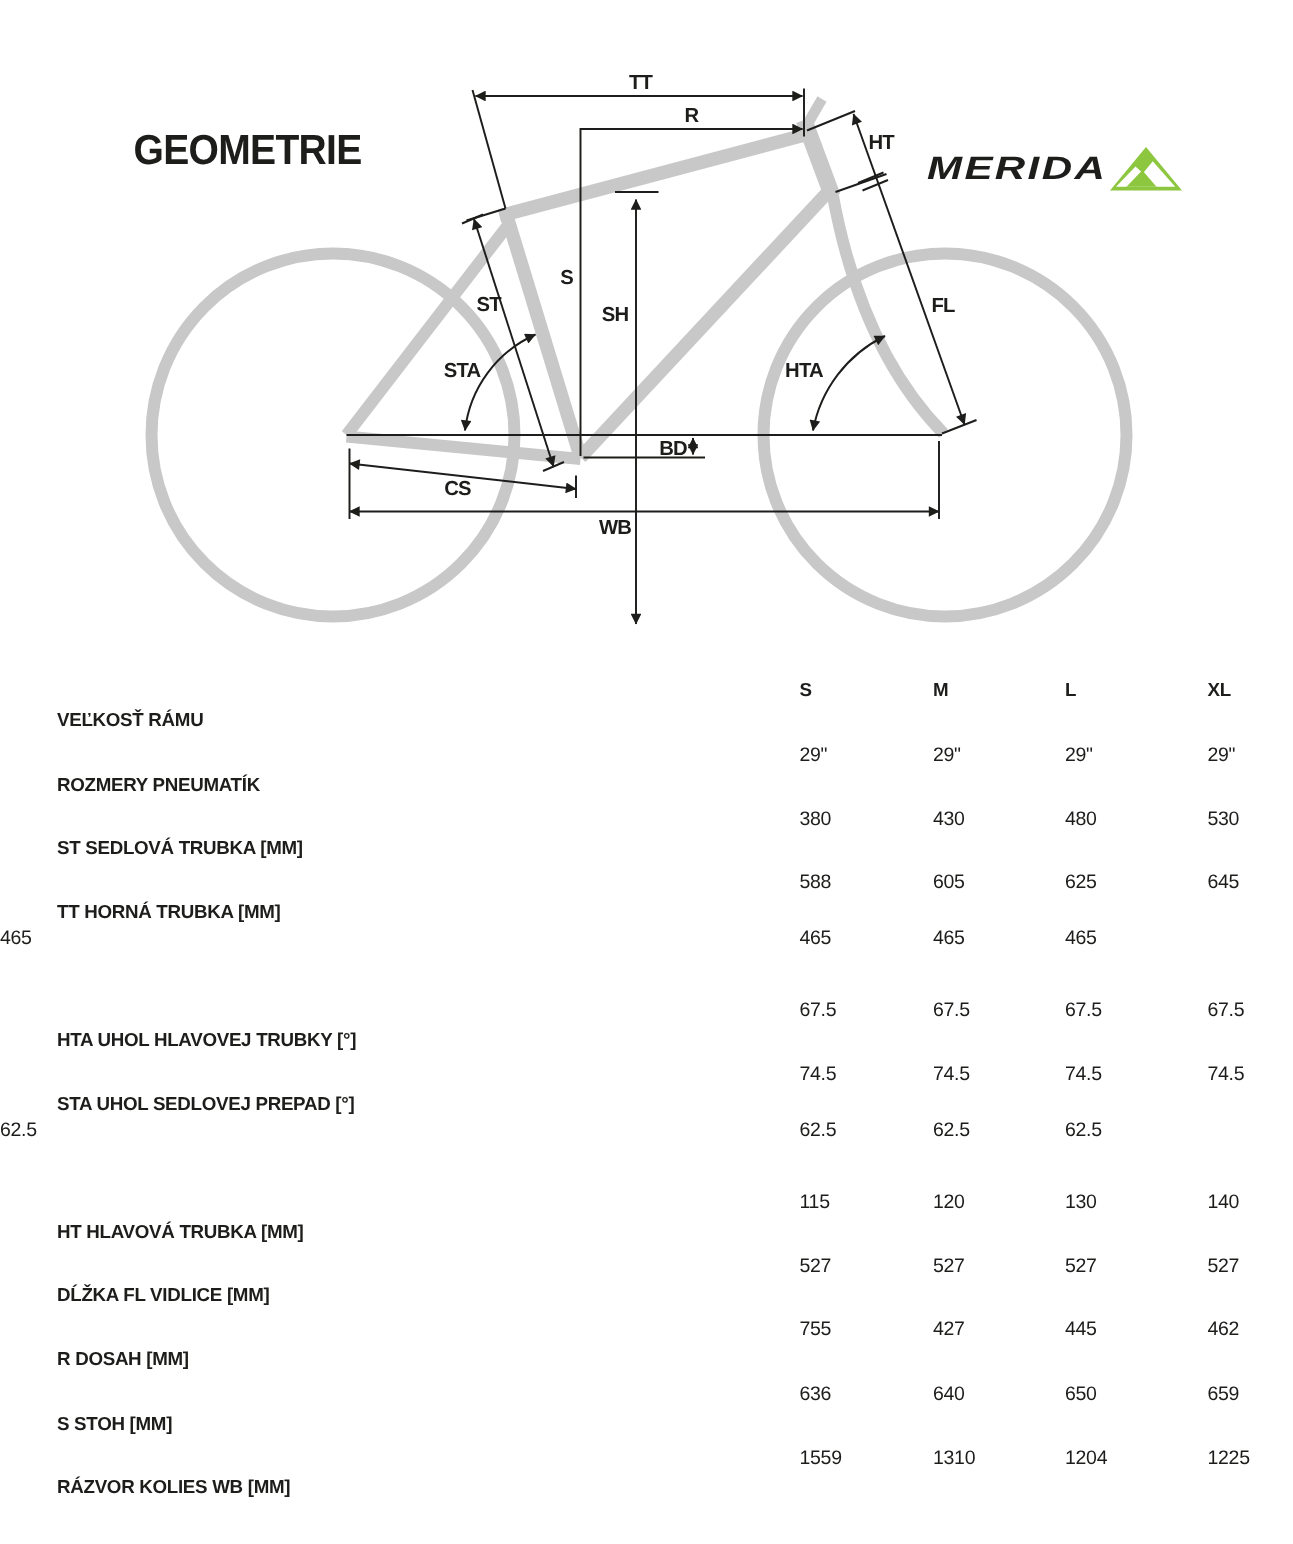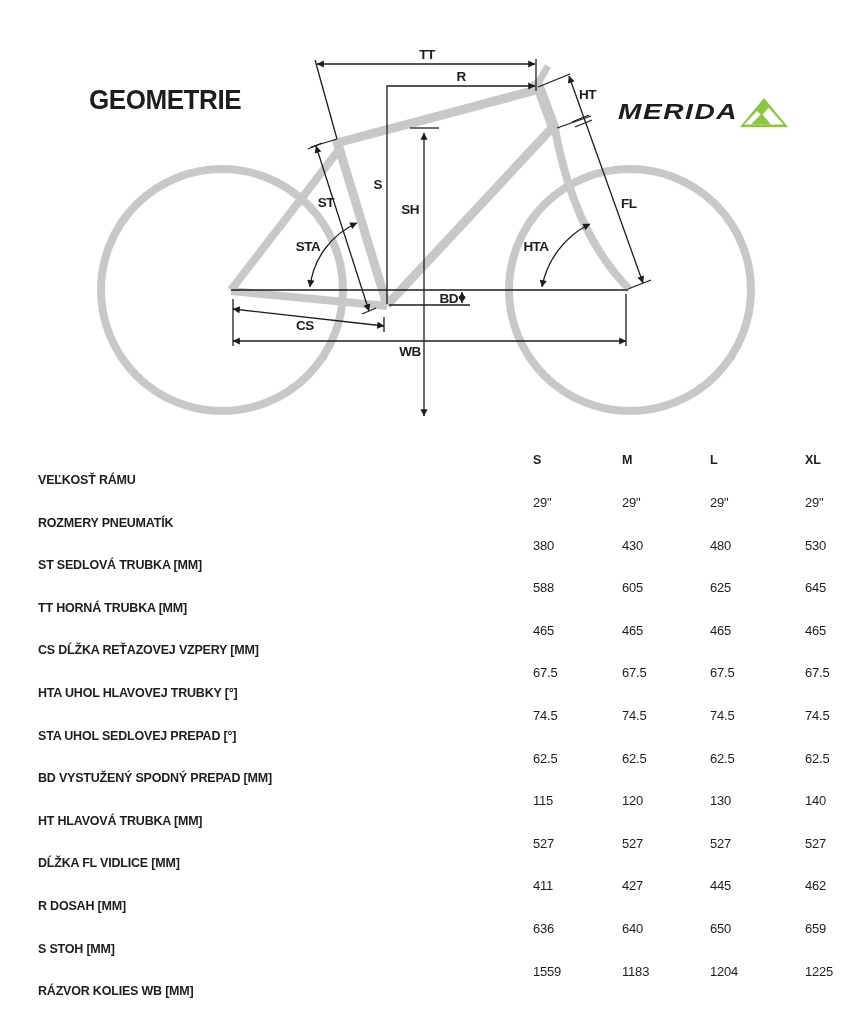--- a/index.html
+++ b/index.html
@@ -159,21 +159,20 @@
 
     <div class="trow">
       <div class="lab">TT HORNÁ TRUBKA [MM]</div>
       <div class="val">588</div>
       <div class="val">605</div>
       <div class="val">625</div>
       <div class="val">645</div>
     </div>
 
     <div class="trow">
-      <div class="lab">CS DĹŽKA REŤAZOVEJ VZPERY [MM]</div>
       <div class="val">465</div>
       <div class="val">465</div>
       <div class="val">465</div>
       <div class="val">465</div>
     </div>
 
     <div class="trow">
       <div class="lab">HTA UHOL HLAVOVEJ TRUBKY [°]</div>
       <div class="val">67.5</div>
       <div class="val">67.5</div>
@@ -183,21 +182,20 @@
 
     <div class="trow">
       <div class="lab">STA UHOL SEDLOVEJ PREPAD [°]</div>
       <div class="val">74.5</div>
       <div class="val">74.5</div>
       <div class="val">74.5</div>
       <div class="val">74.5</div>
     </div>
 
     <div class="trow">
-      <div class="lab">BD VYSTUŽENÝ SPODNÝ PREPAD [MM]</div>
       <div class="val">62.5</div>
       <div class="val">62.5</div>
       <div class="val">62.5</div>
       <div class="val">62.5</div>
     </div>
 
     <div class="trow">
       <div class="lab">HT HLAVOVÁ TRUBKA [MM]</div>
       <div class="val">115</div>
       <div class="val">120</div>
@@ -208,37 +206,37 @@
     <div class="trow">
       <div class="lab">DĹŽKA FL VIDLICE [MM]</div>
       <div class="val">527</div>
       <div class="val">527</div>
       <div class="val">527</div>
       <div class="val">527</div>
     </div>
 
     <div class="trow">
       <div class="lab">R DOSAH [MM]</div>
-      <div class="val">411</div>
+      <div class="val">755</div>
       <div class="val">427</div>
       <div class="val">445</div>
       <div class="val">462</div>
     </div>
 
     <div class="trow">
       <div class="lab">S STOH [MM]</div>
       <div class="val">636</div>
       <div class="val">640</div>
       <div class="val">650</div>
       <div class="val">659</div>
     </div>
 
     <div class="trow">
       <div class="lab">RÁZVOR KOLIES WB [MM]</div>
       <div class="val">1559</div>
-      <div class="val">1183</div>
+      <div class="val">1310</div>
       <div class="val">1204</div>
       <div class="val">1225</div>
     </div>
 
 
   </div>
 </div>
 
 </body></html>

